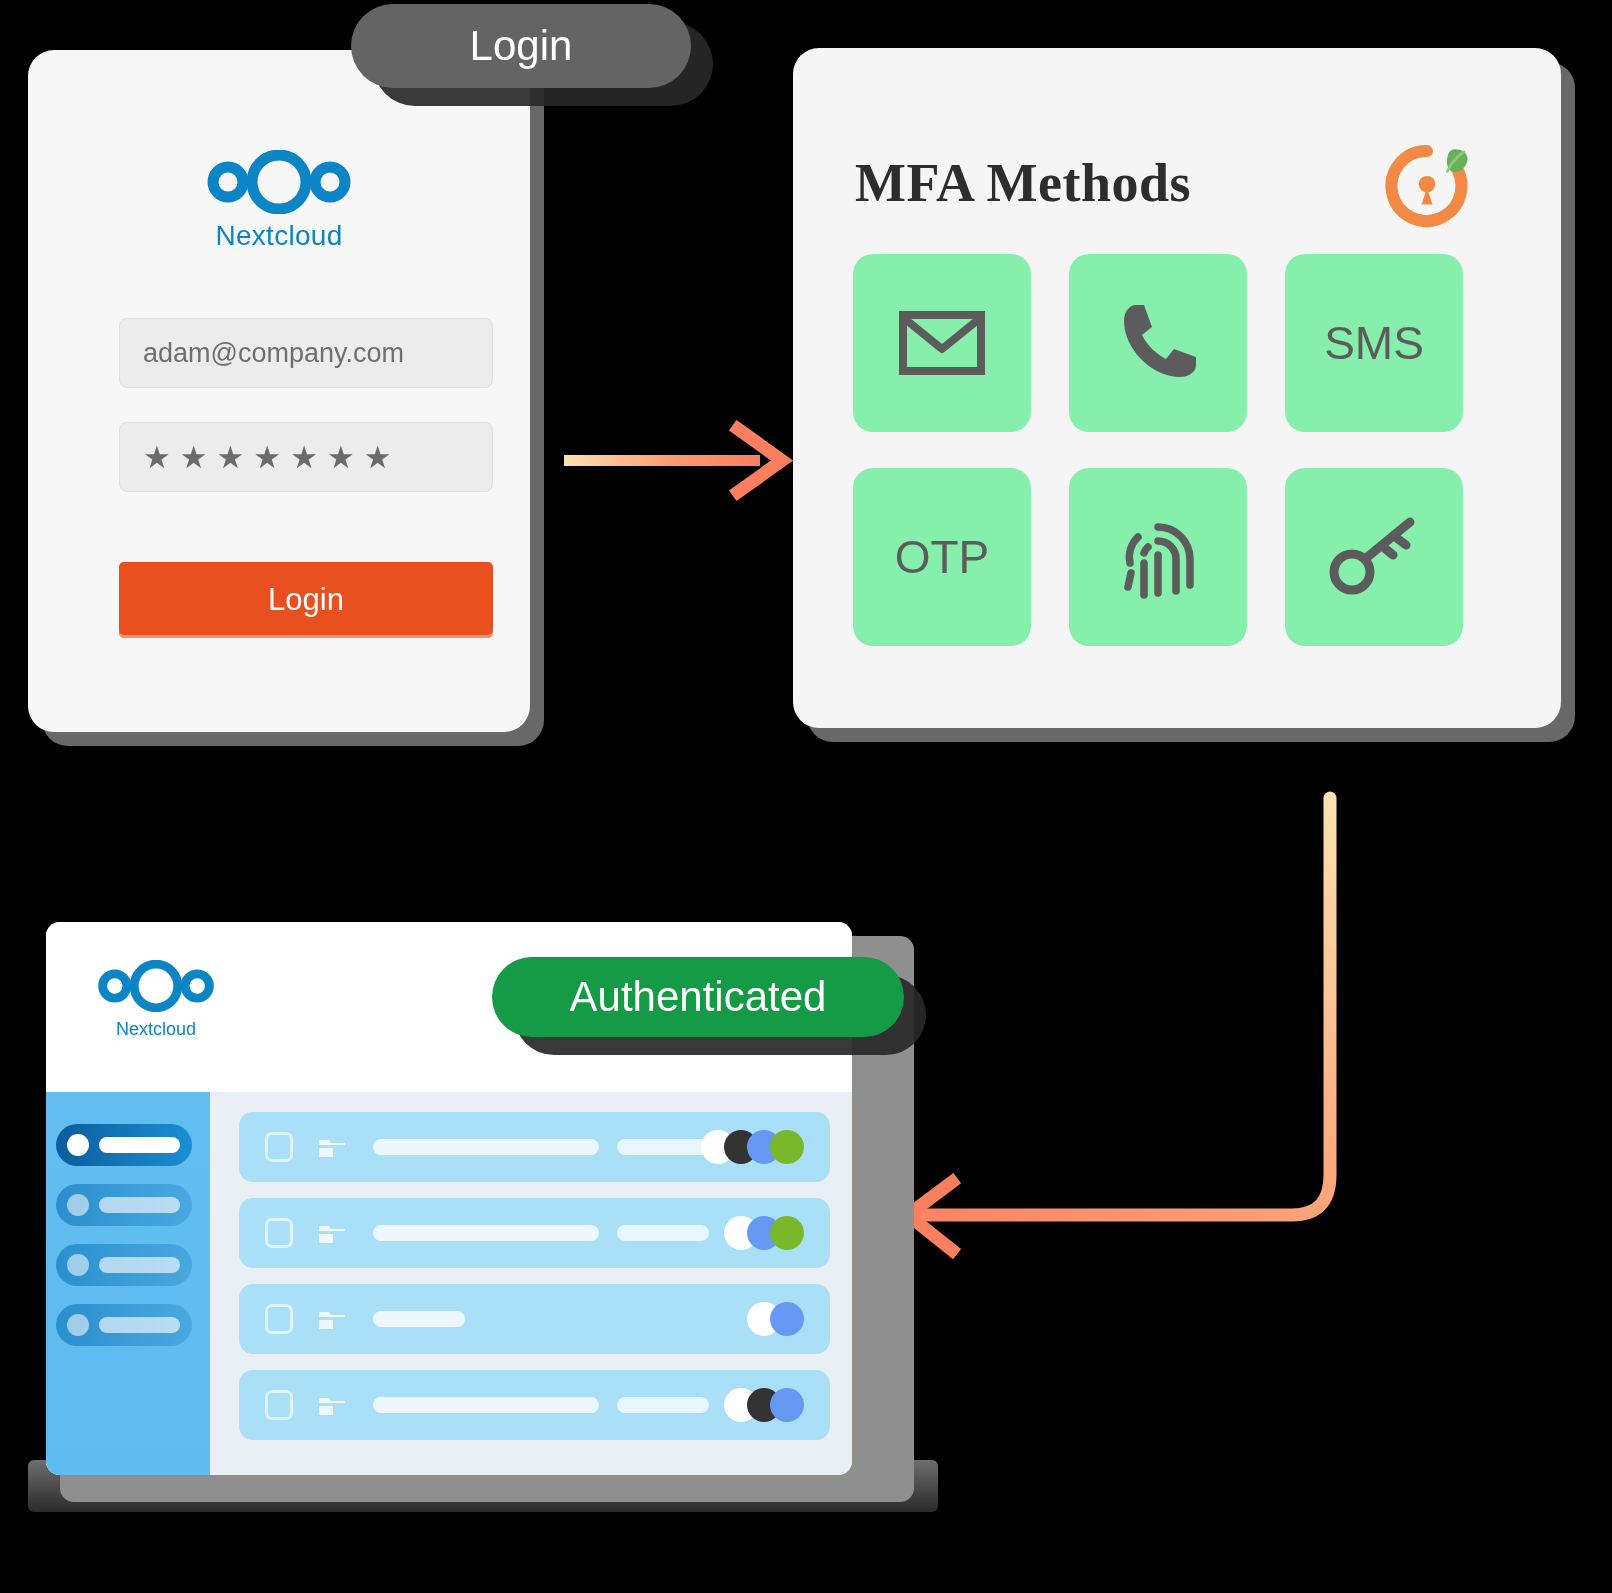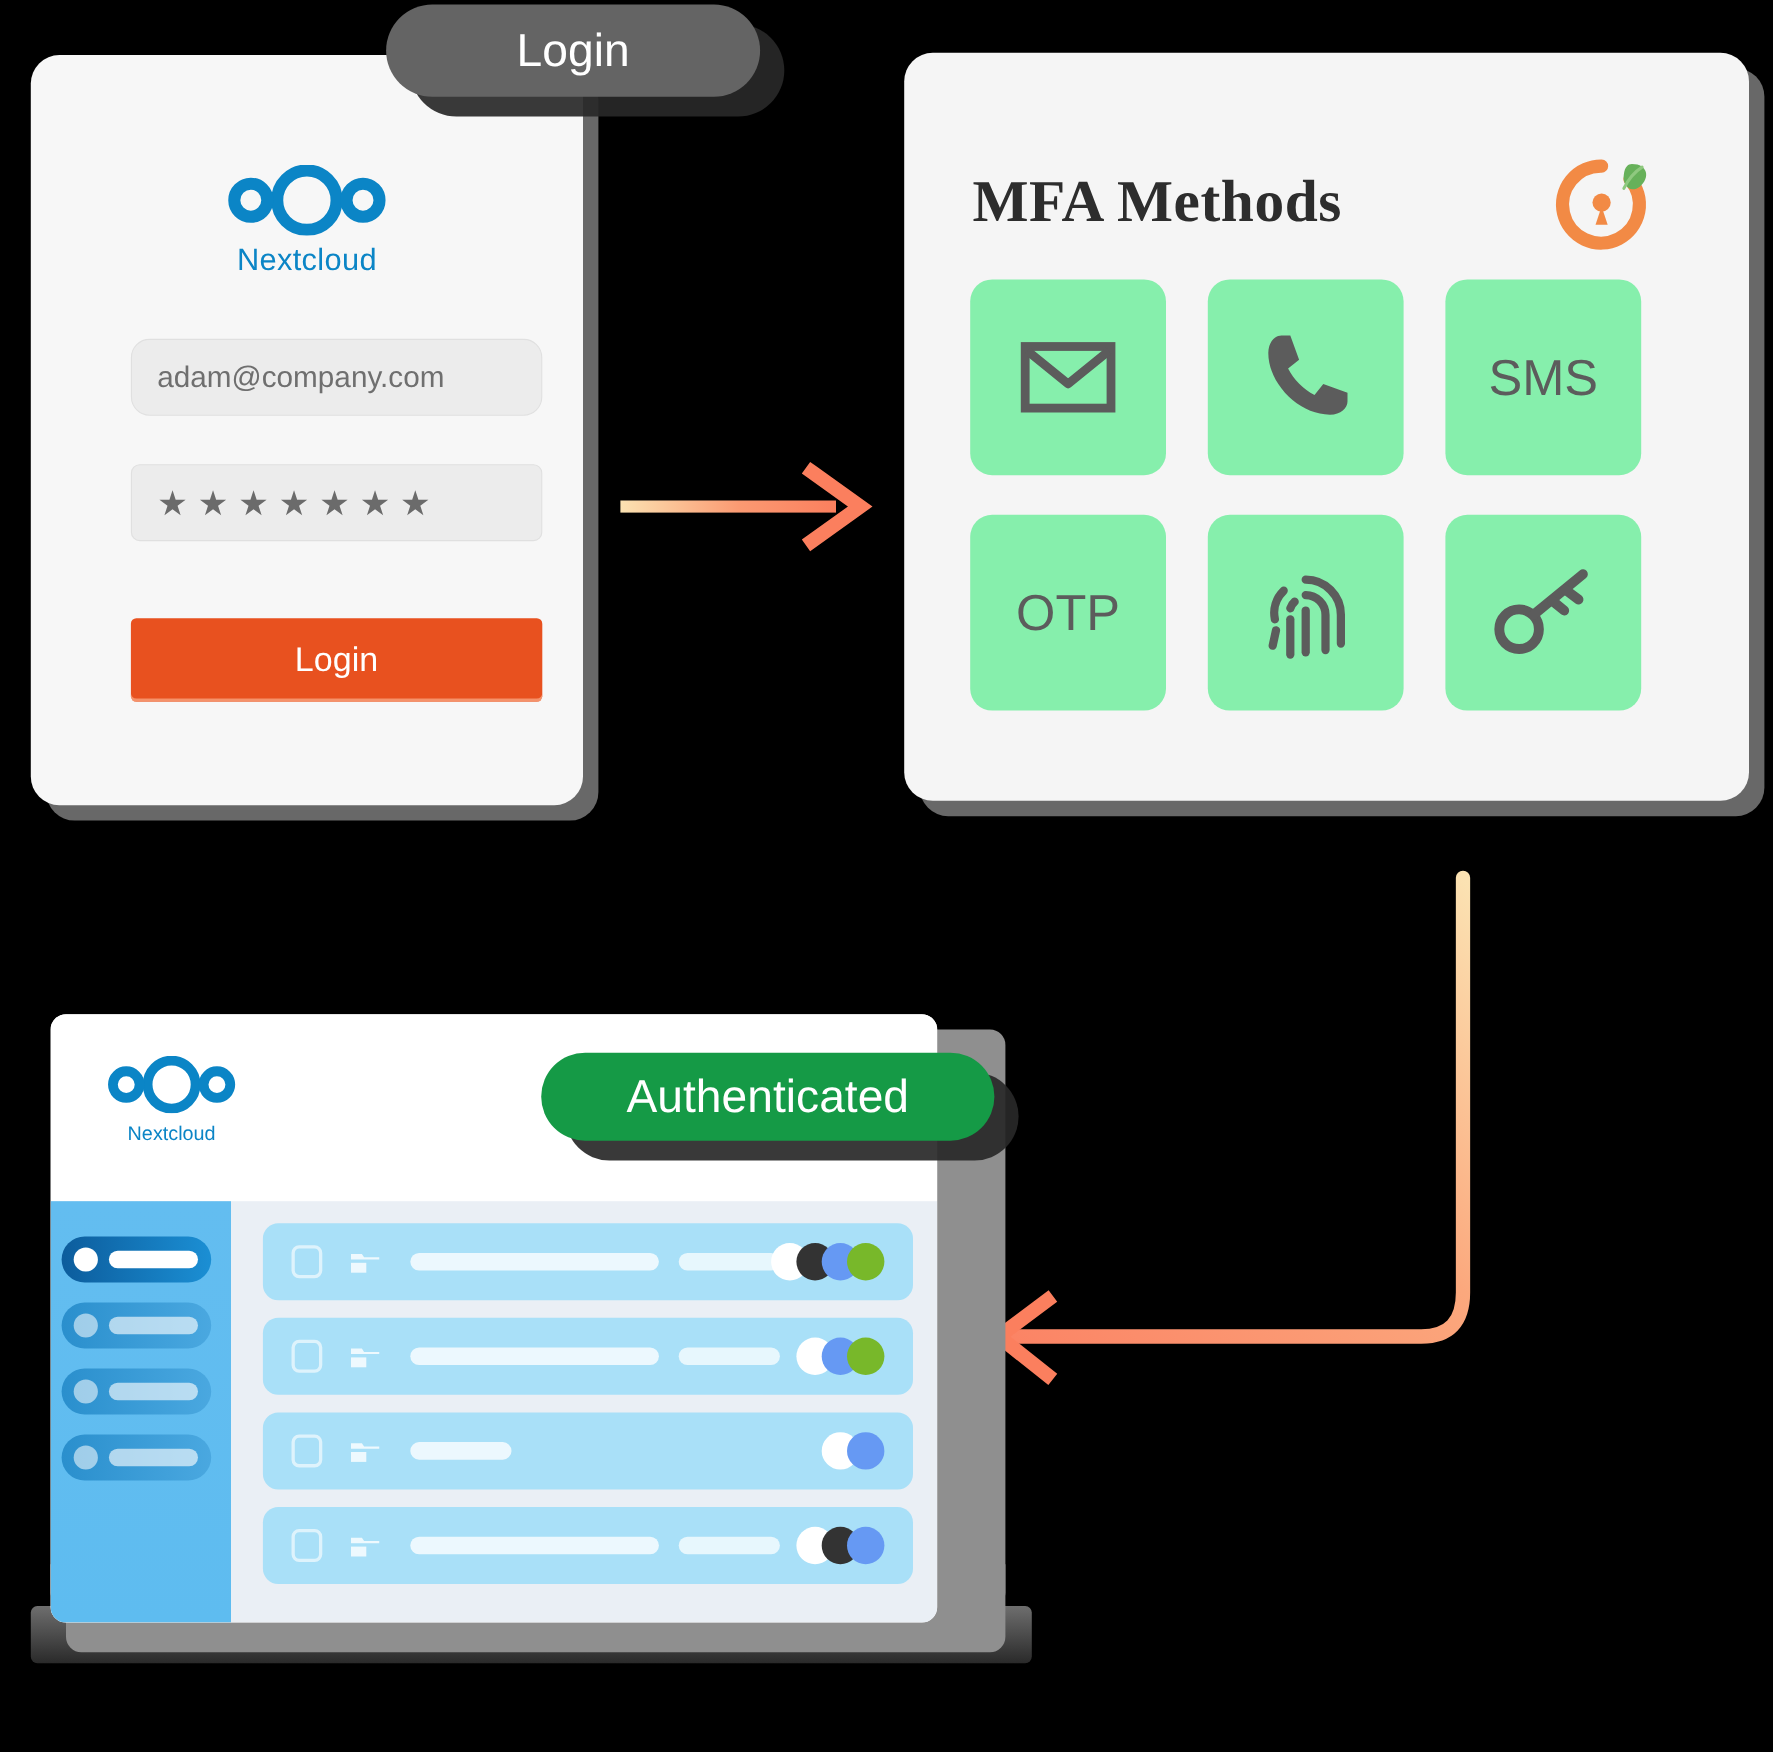--- a/index.html
+++ b/index.html
@@ -54,21 +54,21 @@
     width: 374px;
     height: 70px;
     background: #ececec;
     border: 1px solid #e0e0e0;
     border-radius: 8px;
     box-sizing: border-box;
     display: flex;
     align-items: center;
     padding-left: 23px;
   }
-  .field-email { top: 258px; border-radius: 17px; }
+  .field-email { top: 268px; }
   .field-pass  { top: 372px; }
   .field-text {
     color: #6f6f6f;
     font-size: 27px;
     font-family: "Liberation Sans", sans-serif;
   }
   .field-stars {
     color: #6b6b6b;
     font-size: 31px;
     letter-spacing: 9px;
@@ -126,21 +126,21 @@
     position: absolute;
     left: 560px;
     top: 415px;
     width: 240px;
     height: 90px;
   }
 
   
   .mfa-card {
     position: absolute;
-    left: 822px;
+    left: 793px;
     top: 48px;
     width: 768px;
     height: 680px;
     background: #f5f5f5;
     border-radius: 26px;
     box-shadow: 14px 14px 0 0 rgba(190,190,190,0.55),
                 0 2px 10px rgba(0,0,0,0.10);
   }
   .mfa-title {
     position: absolute;

